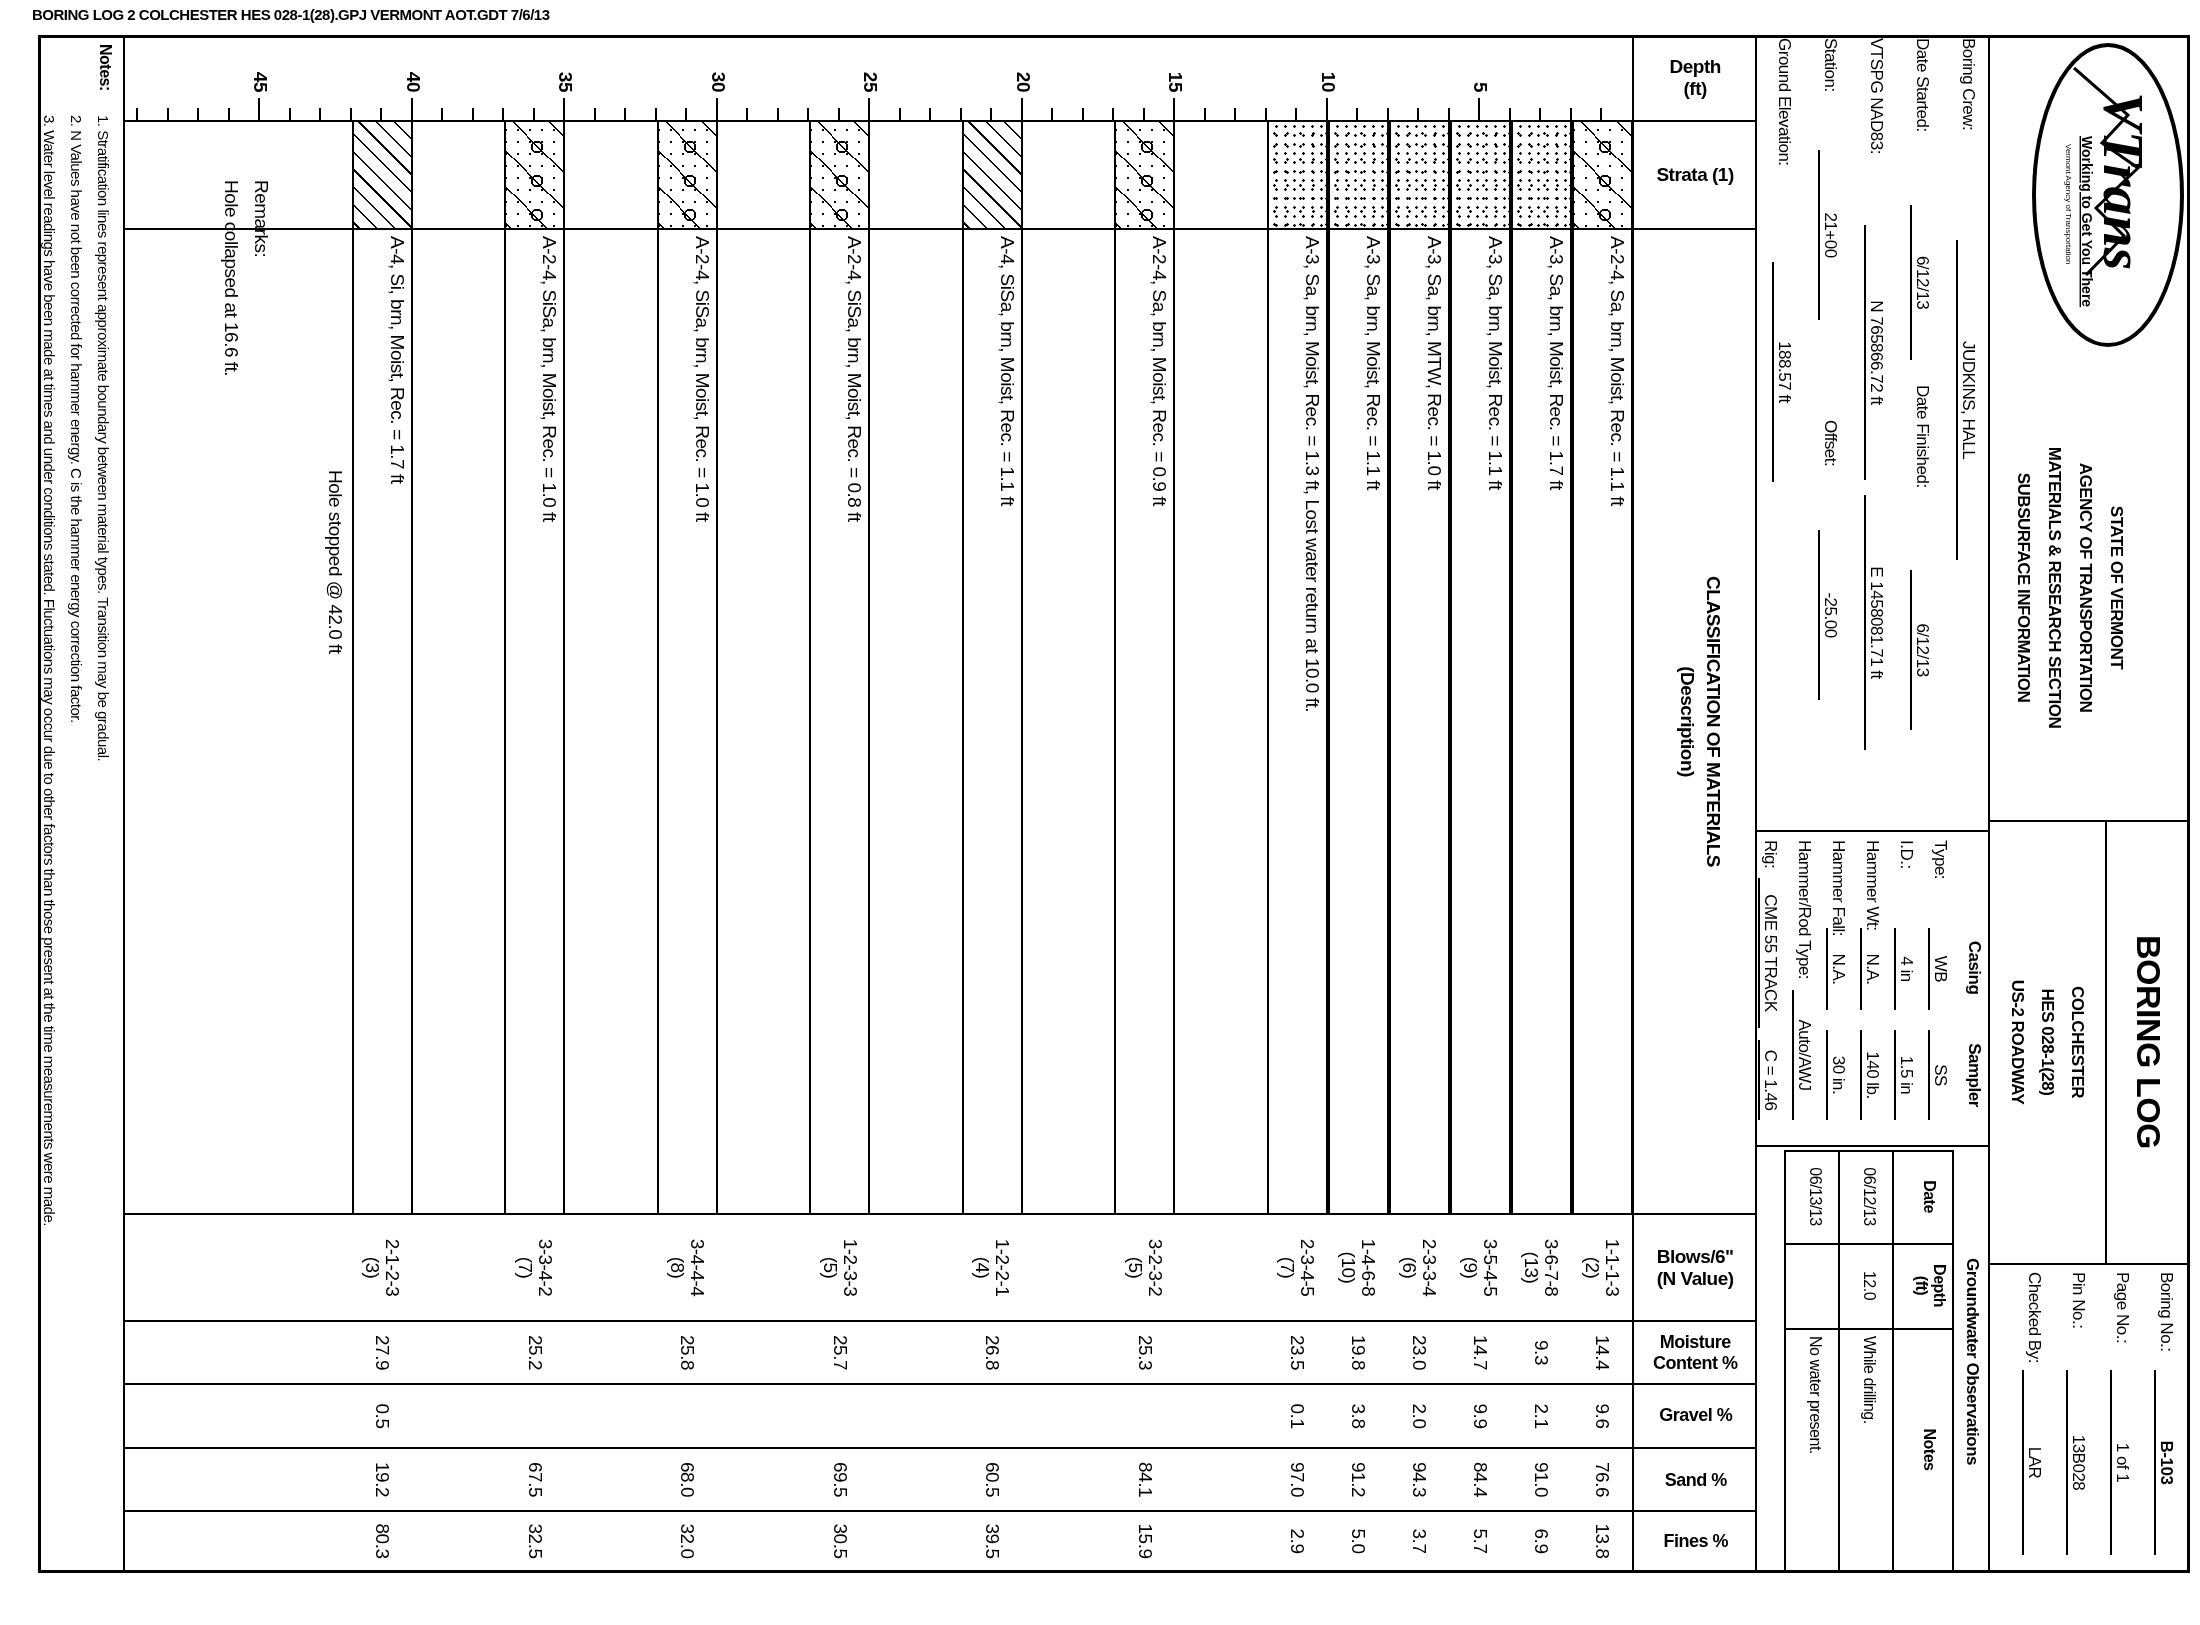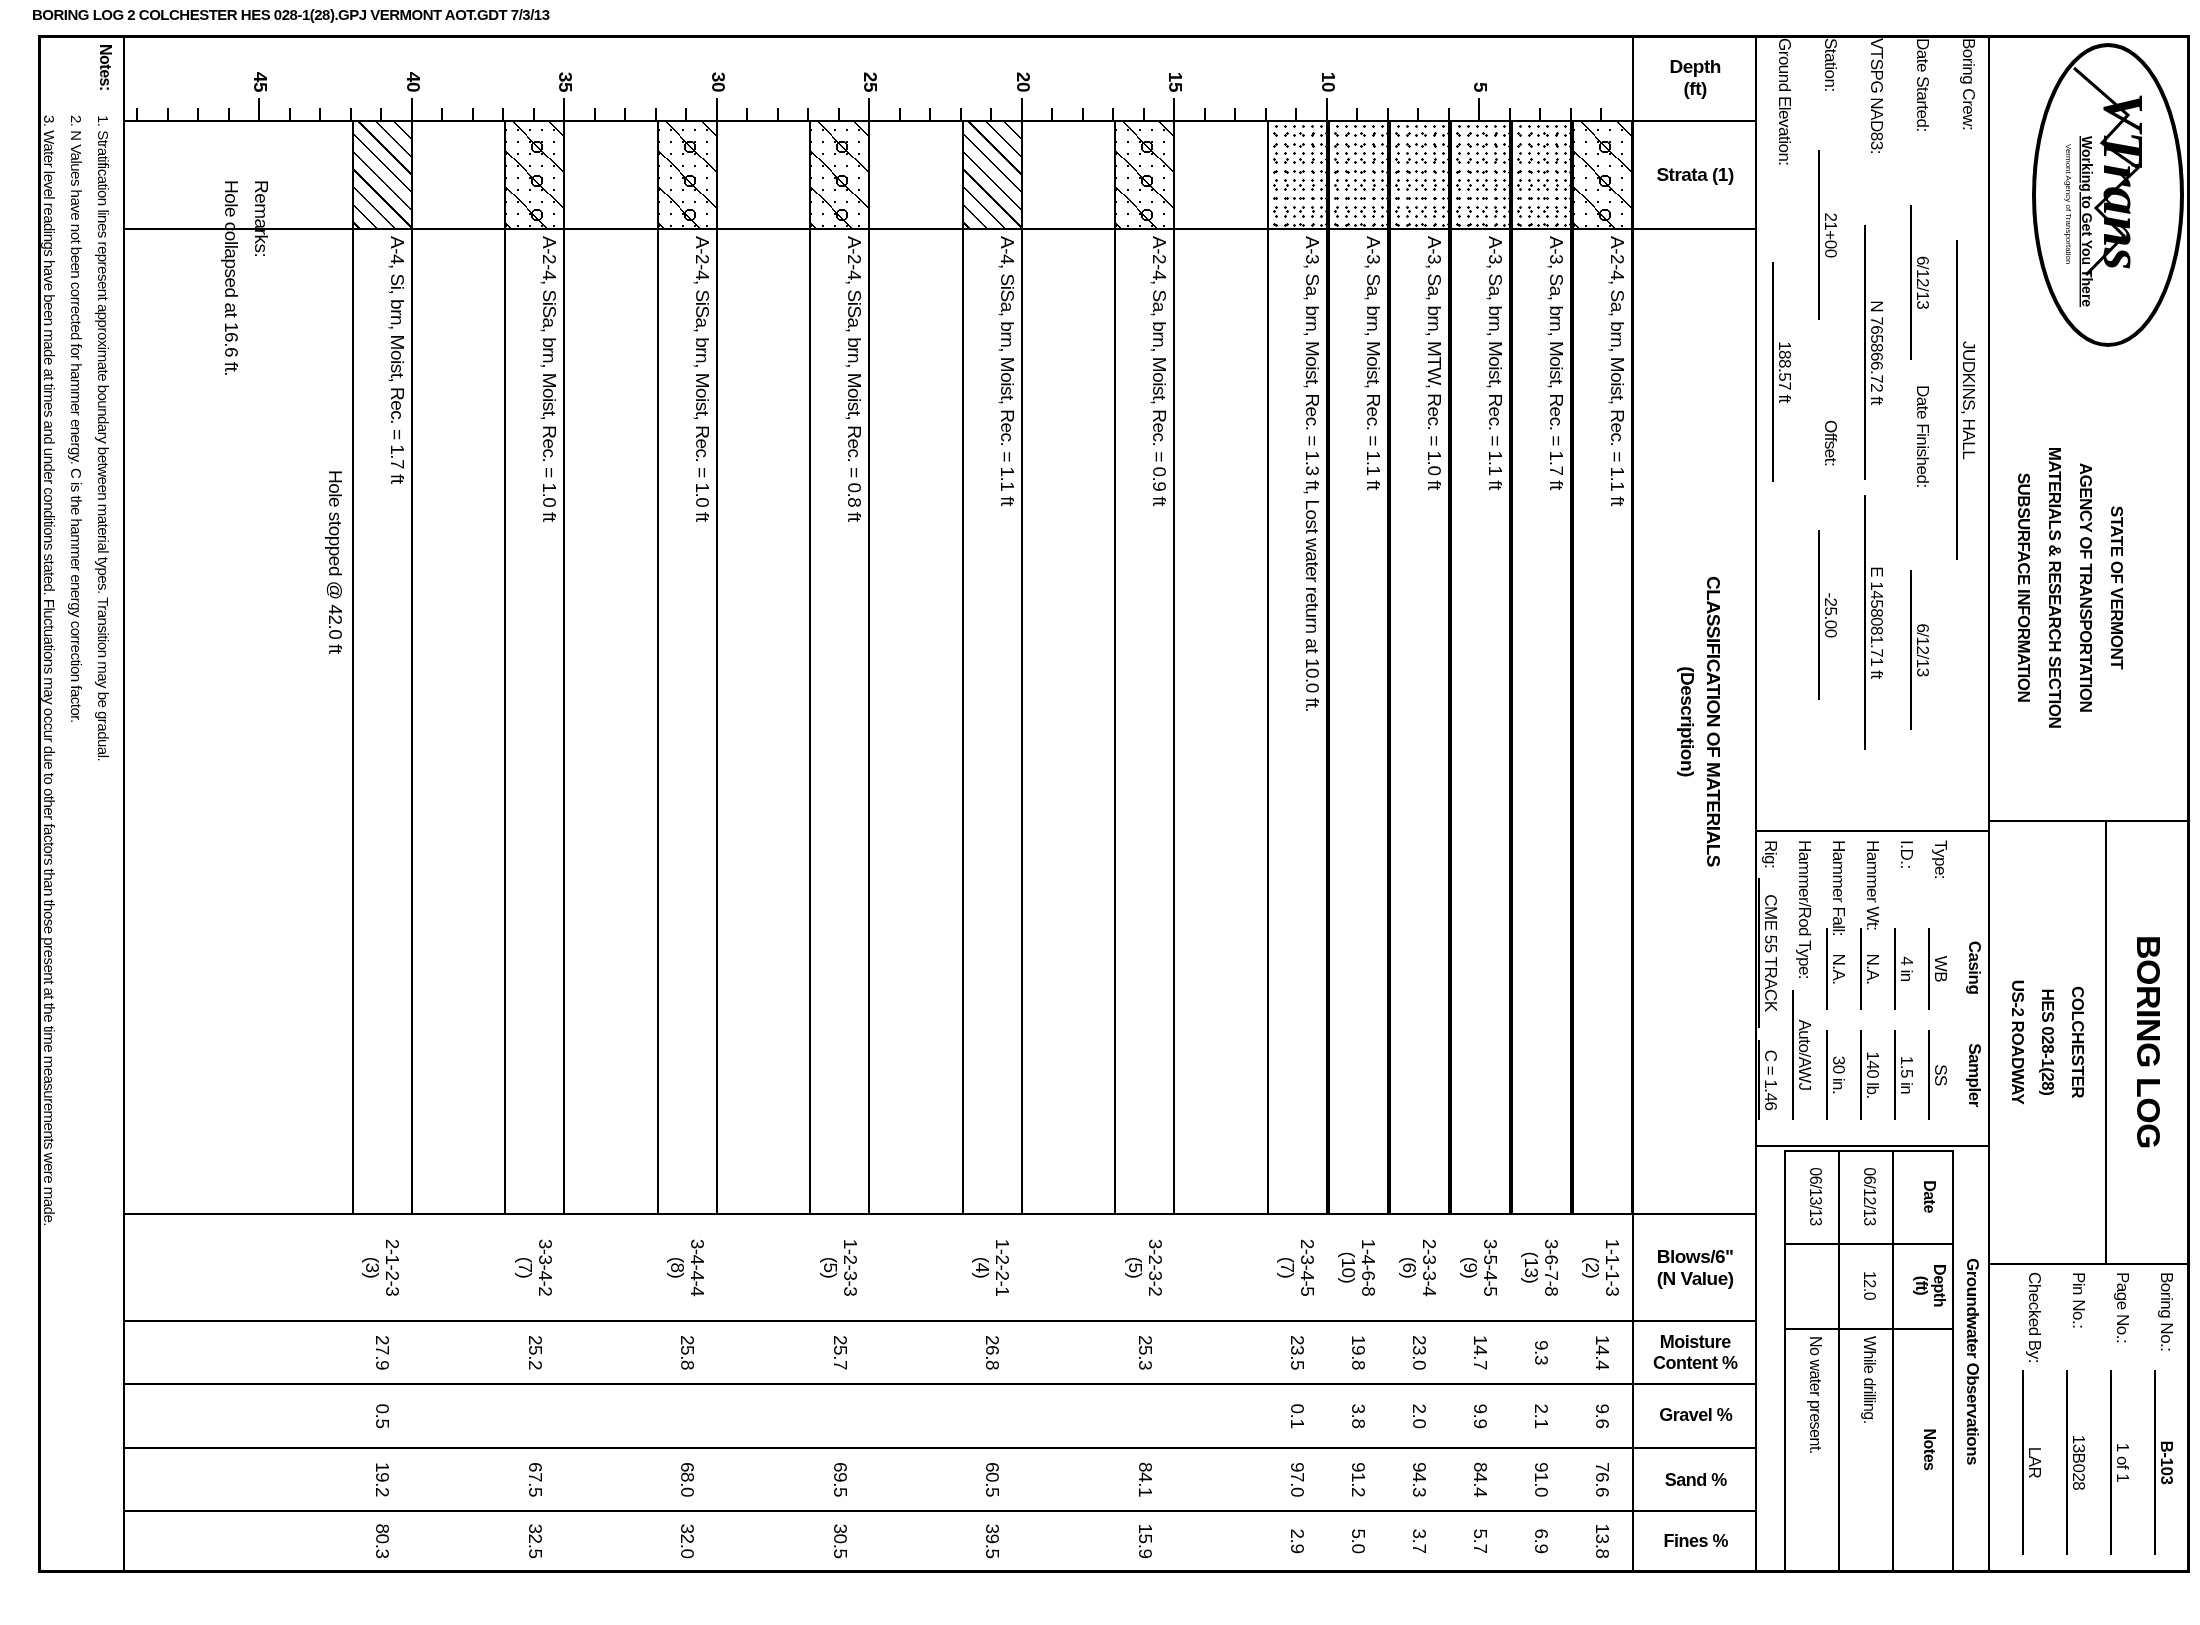--- a/index.html
+++ b/index.html
@@ -40,21 +40,21 @@
   .num{position:absolute;font-size:19px;letter-spacing:-0.5px;display:flex;
        align-items:center;justify-content:center;text-align:center;line-height:20px;}
   .tick{position:absolute;background:#000;height:2px;}
   .dnum{position:absolute;font-size:19px;font-weight:bold;letter-spacing:-0.5px;
         text-align:right;width:40px;}
 </style>
 </head>
 <body>
 <div id="stage">
 
-<div id="fileline">BORING LOG  2 COLCHESTER HES 028-1(28).GPJ  VERMONT AOT.GDT  7/3/13</div>
+<div id="fileline">BORING LOG  2 COLCHESTER HES 028-1(28).GPJ  VERMONT AOT.GDT  7/6/13</div>
 
 <div id="sheet">
 
   <div class="ln" style="left:35px;top:10px;width:1538px;height:3px"></div>
   <div class="ln" style="left:35px;top:2159px;width:1538px;height:3px"></div>
   <div class="ln" style="left:35px;top:10px;width:3px;height:2152px"></div>
   <div class="ln" style="left:1570px;top:10px;width:3px;height:2152px"></div>
   <div class="ln" style="left:35px;top:210px;width:1538px;height:2px"></div>
   <div class="ln" style="left:35px;top:443px;width:1538px;height:2px"></div>
   <div class="ln" style="left:35px;top:566px;width:1538px;height:2px"></div>

